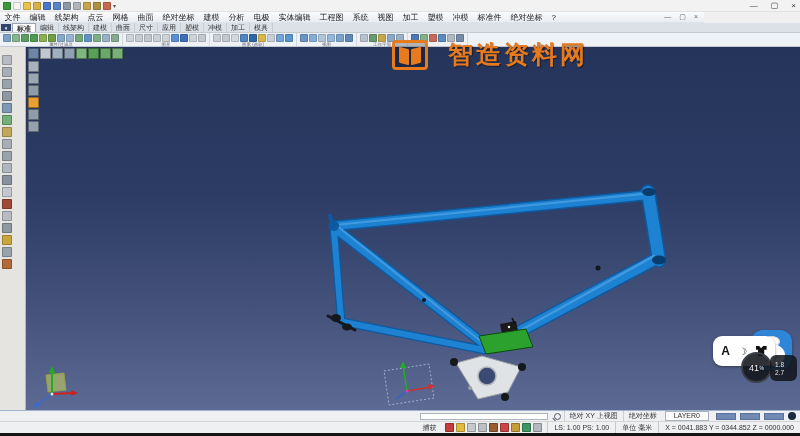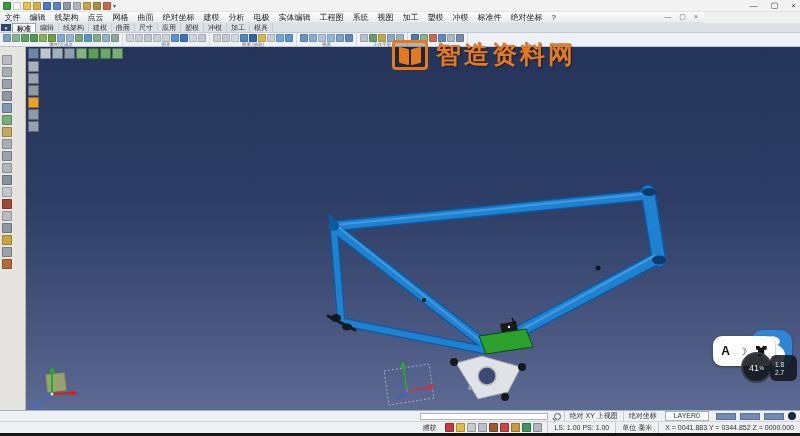--- a/index.html
+++ b/index.html
@@ -44,21 +44,21 @@
 
   
   .viewport{position:absolute;left:26px;top:47px;width:774px;height:363px;background:linear-gradient(180deg,var(--vp-top) 0%,#2c3c64 40%,#46547e 75%,var(--vp-bottom) 100%);overflow:hidden;}
   .vp-svg{position:absolute;left:0;top:0;}
 
   .vp-toolbar-top{position:absolute;left:2px;top:1px;display:flex;gap:1px;}
   .vp-toolbar-side{position:absolute;left:2px;top:14px;display:flex;flex-direction:column;gap:1px;}
   .vp-icon{width:11px;height:11px;border-radius:1px;box-shadow:inset 0 0 0 1px rgba(0,0,0,.35);}
 
   
-  .watermark{position:absolute;left:392px;top:38px;display:flex;align-items:center;gap:8px;pointer-events:none;}
+  .watermark{position:absolute;left:392px;top:38px;display:flex;align-items:center;gap:20px;pointer-events:none;}
   .wm-logo{width:36px;height:30px;border:3px solid var(--accent-orange);border-radius:4px;position:relative;background:rgba(0,0,0,.25);}
   .wm-logo::before{content:"";position:absolute;left:4px;top:5px;width:10px;height:16px;background:var(--accent-orange);transform:skewY(14deg);border-radius:1px;}
   .wm-logo::after{content:"";position:absolute;right:4px;top:5px;width:10px;height:16px;background:var(--accent-orange);transform:skewY(-14deg);border-radius:1px;}
   .wm-text{font-size:25px;font-weight:bold;color:var(--accent-orange);letter-spacing:3px;text-shadow:1px 1px 1px rgba(0,0,0,.45);white-space:nowrap;}
 
   
   .ow-pill{position:absolute;left:713px;top:336px;width:62px;height:30px;background:#fff;border-radius:9px;box-shadow:0 1px 3px rgba(0,0,0,.4);display:flex;align-items:center;justify-content:space-evenly;}
   .ow-a{font-size:12px;font-weight:bold;color:#111;}
   .ow-moon{font-size:10px;color:#111;}
   .ow-shirt{width:11px;height:10px;background:#111;clip-path:polygon(0 0,32% 0,50% 22%,68% 0,100% 0,100% 38%,78% 38%,78% 100%,22% 100%,22% 38%,0 38%);}

